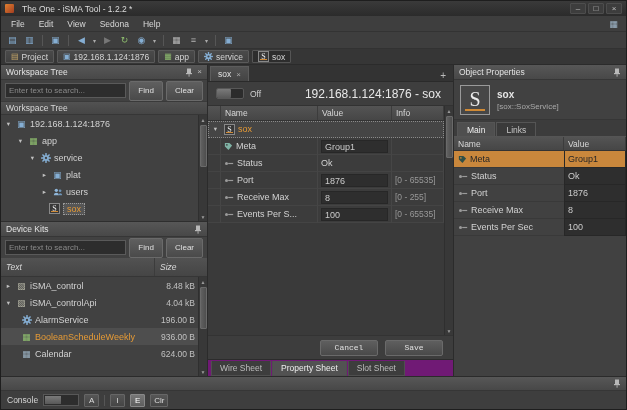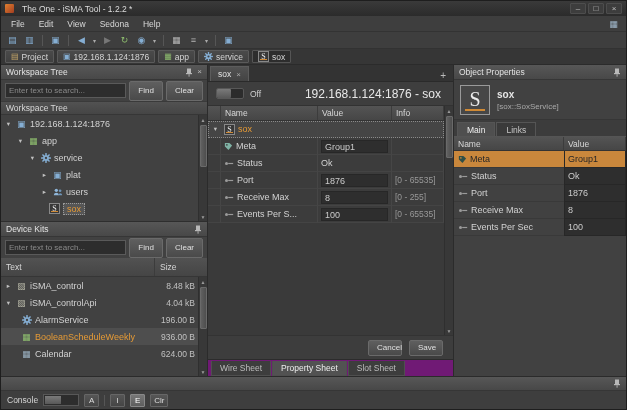--- a/index.html
+++ b/index.html
@@ -62,21 +62,21 @@
   .tl.sel { color:#e59a36; background:#565656; border:1px dotted #9a9a9a; padding:0 3px; }
   .tl.hl { color:#e59a36; }
 
   
   .vscroll { position:absolute; top:0; right:0; bottom:0; width:9px; background:#383838; border-left:1px solid #2f2f2f; display:flex; flex-direction:column; align-items:center; }
   .vscroll .arr { flex:0 0 9px; font-size:5px; color:#9a9a9a; display:flex; align-items:center; justify-content:center; width:100%; }
   .vscroll .thumb { width:7px; flex:0 0 42px; background:linear-gradient(90deg,#606060,#4e4e4e); border:1px solid #6a6a6a; border-radius:1px; margin:1px 0; }
   .vscroll .track { flex:1; }
 
   
-  .kcolhdr { flex:0 0 14px; background:linear-gradient(#525252,#454545); border-bottom:1px solid #363636; display:flex; align-items:center; font-size:8.5px; color:#d8d8d8; }
+  .kcolhdr { flex:0 0 14px; background:linear-gradient(#525252,#454545); border-bottom:1px solid #363636; display:flex; align-items:center; font-size:8.5px; color:#d8d8d8;font-style:italic; }
   .kcolhdr .kc1 { flex:1; padding:0 5px; border-right:1px solid #3c3c3c; height:100%; display:flex; align-items:center; }
   .kcolhdr .kc2 { flex:0 0 52px; padding:4px 5px; height:100%; display:flex; align-items:center; }
   .kitlist { flex:1; position:relative; overflow:hidden; }
   .krow { height:17px; display:flex; align-items:center; gap:3px; padding:0 12px 0 3px; white-space:nowrap; }
   .krow.child { padding-left:20px; }
   .krow .ksize { margin-left:auto; color:#c0c0c0; font-size:8.5px; }
   .krow.hl { background:#4e4e4e; }
 
   
   .tabbar { flex:0 0 16px; background:#333; border-bottom:1px solid #2a2a2a; display:flex; align-items:flex-end; padding:1px 2px 0; }
@@ -96,21 +96,21 @@
   .prow { display:grid; grid-template-columns:13px 97px 74px 1fr; height:17px; }
   .prow .pc { display:flex; align-items:center; gap:3px; padding:0 3px; border-right:1px solid #464646; border-bottom:1px solid #444; overflow:hidden; white-space:nowrap; }
   .prow.root { background:#454545; outline:1px dotted #8a8a8a; outline-offset:-1px; }
   .rootlabel { color:#e59a36; }
   .pname { color:#d2d2d2; }
   .vinput { flex:1; background:#2e2e2e; border:1px solid #272727; height:13px; line-height:12px; padding:0 3px; color:#ccc; overflow:hidden; }
   .vplain { color:#d2d2d2; }
   .pinfo { color:#999; font-size:8.5px; }
   .fill { flex:1; }
   .btnrow { flex:0 0 24px; background:#3d3d3d; border-top:1px solid #333; display:flex; align-items:center; justify-content:flex-end; gap:7px; padding:0 10px; }
-  .btn.wide { width:34px; height:16px; }
+  .btn.wide { width:58px; height:16px;font-family:Liberation Mono, monospace; }
   .sheettabs { flex:0 0 17px; background:#701a75; border-top:1px solid #2c2c2c; display:flex; align-items:flex-start; gap:1px; padding:1px 3px 0; }
   .stab { height:15px; display:flex; align-items:center; padding:0 8px; background:#3d3d3d; border:1px solid #4f4f4f; border-top:none; font-size:8.5px; color:#bdbdbd; }
   .stab.active { background:#525252; color:#eee; }
 
   
   .objcard { flex:0 0 40px; display:flex; align-items:center; gap:7px; padding:4px 6px; background:#414141; border-bottom:1px solid #363636; }
   .slogo { width:30px; height:30px; flex:0 0 auto; background:#474747; border:1px solid #9a9a9a; display:flex; align-items:center; justify-content:center; font-family:"Liberation Serif",serif; font-size:20px; color:#ececec; position:relative; }
   .slogo::after { content:""; position:absolute; left:4px; right:4px; bottom:3px; height:2px; background:#d08a35; }
   .objname { font-size:10px; font-weight:bold; color:#e5e5e5; }
   .objtype { font-size:8px; color:#aaa; margin-top:2px; }

